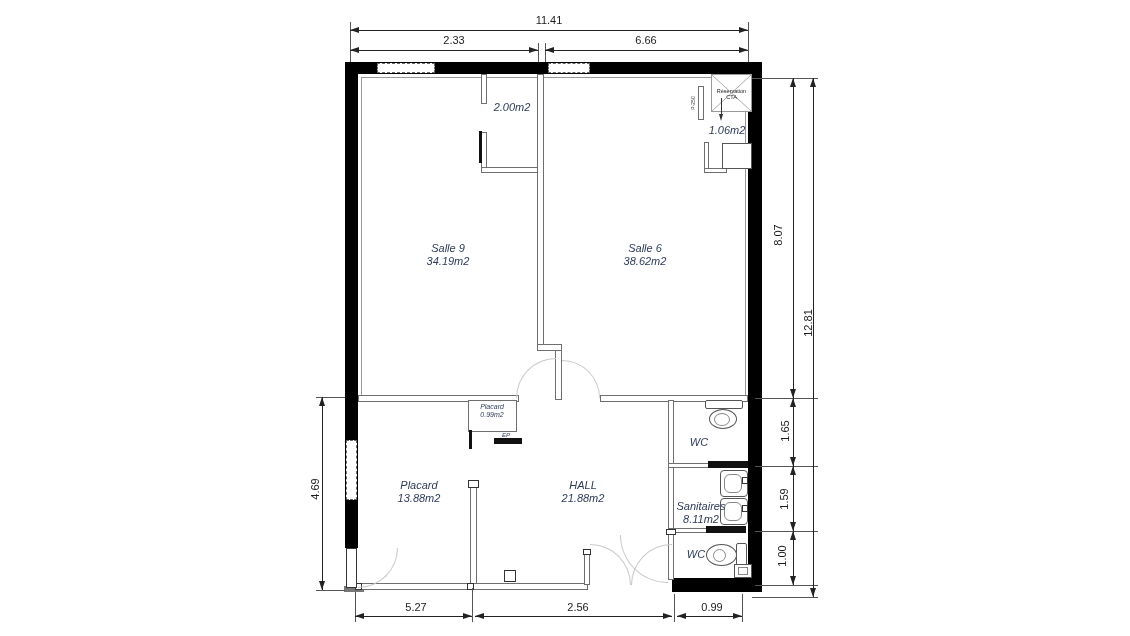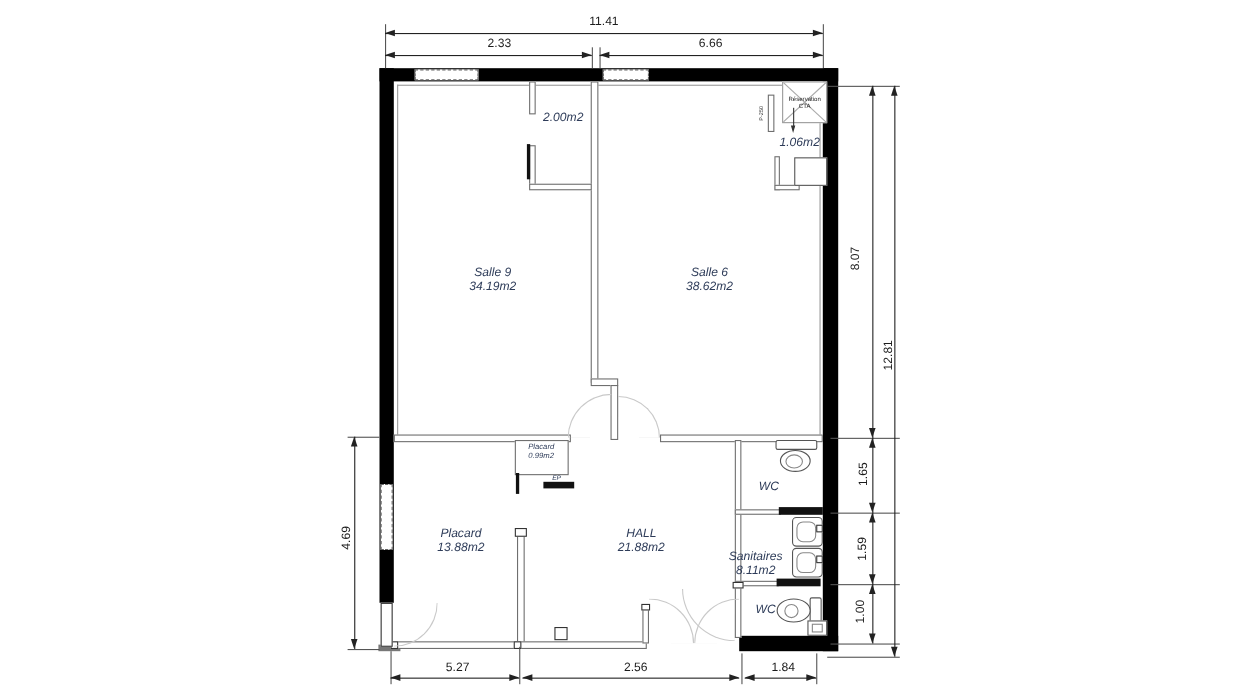--- a/index.html
+++ b/index.html
@@ -125,21 +125,21 @@
   </div>
   <div class="lbl" style="left:369px;top:479px;width:100px;">
     <div>Placard</div>
     <div>13.88m2</div>
   </div>
   <div class="lbl" style="left:533px;top:479px;width:100px;">
     <div>HALL</div>
     <div>21.88m2</div>
   </div>
   <div class="lbl" style="left:674px;top:436px;width:50px;">WC</div>
-  <div class="lbl" style="left:637px;top:500px;width:100px;">
+  <div class="lbl" style="left:651px;top:500px;width:100px;">
     <div>Sanitaires</div>
     <div>8.11m2</div>
   </div>
   <div class="lbl" style="left:671px;top:548px;width:50px;">WC</div>
   <div class="slbl" style="left:469px;top:403px;width:46px;">
     <div>Placard</div>
     <div>0.99m2</div>
   </div>
   <div class="slbl" style="left:498px;top:431px;width:16px;font-size:6px;">EP</div>
   <div class="lbl" style="left:487px;top:101px;width:50px;">2.00m2</div>
@@ -203,15 +203,15 @@
   <div class="dlbl" style="left:432px;top:34px;width:44px;">2.33</div>
   <div class="dlbl" style="left:624px;top:34px;width:44px;">6.66</div>
   <div class="dlbl rot" style="left:761px;top:229px;width:34px;">8.07</div>
   <div class="dlbl rot" style="left:788px;top:317px;width:40px;">12.81</div>
   <div class="dlbl rot" style="left:768px;top:425px;width:34px;">1.65</div>
   <div class="dlbl rot" style="left:767px;top:493px;width:34px;">1.59</div>
   <div class="dlbl rot" style="left:765px;top:550px;width:34px;">1.00</div>
   <div class="dlbl rot" style="left:298px;top:483px;width:34px;">4.69</div>
   <div class="dlbl" style="left:394px;top:601px;width:44px;">5.27</div>
   <div class="dlbl" style="left:556px;top:601px;width:44px;">2.56</div>
-  <div class="dlbl" style="left:690px;top:601px;width:44px;">1.84</div>
+  <div class="dlbl" style="left:690px;top:601px;width:44px;">0.99</div>
 
 </div>
 
 </body></html>

